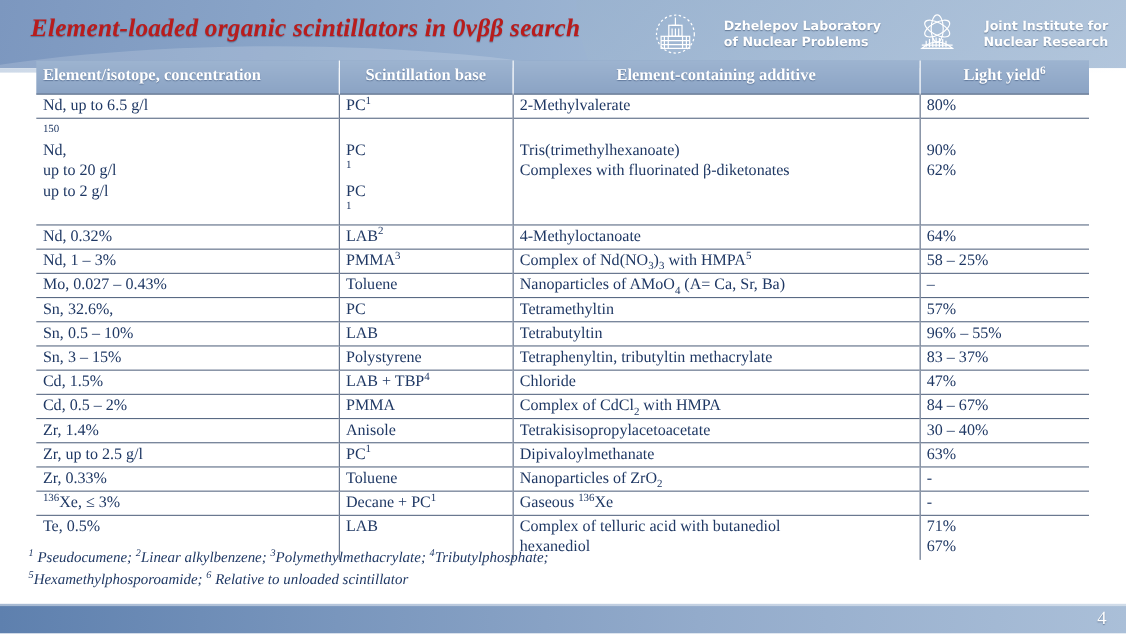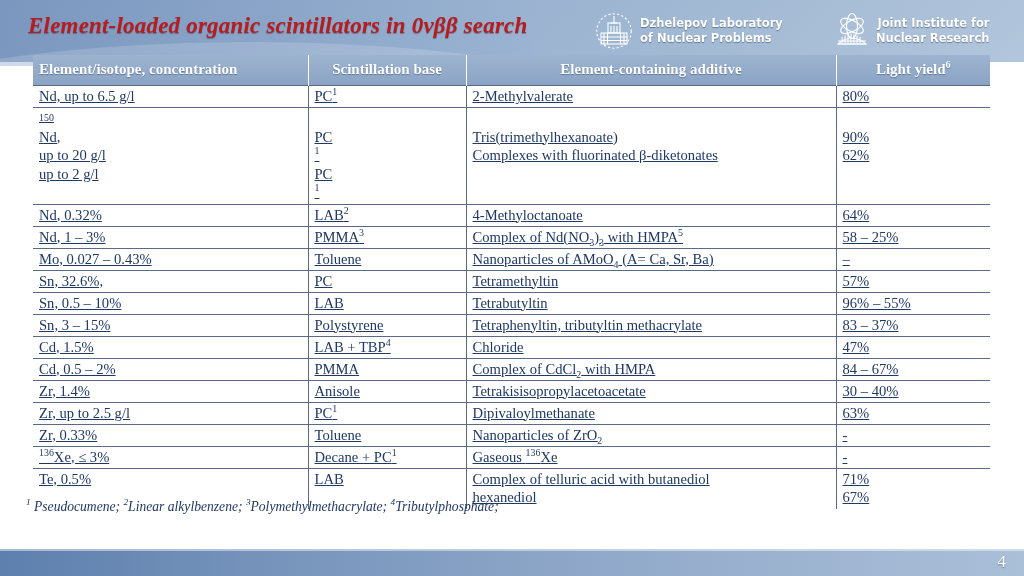--- a/index.html
+++ b/index.html
@@ -31,21 +31,21 @@
     background:linear-gradient(90deg,#cdd9e8 0%,#e8eef5 40%,#ffffff 100%);
   }
   .slide-title{
     position:absolute;left:28px;top:13px;
     font-size:23px;font-style:italic;font-weight:bold;color:#b91c1c;
     letter-spacing:.2px;white-space:nowrap;
     text-shadow:0 1px 1px rgba(40,60,90,.45);
     z-index:4;
   }
   
-  .logo-group{position:absolute;top:12px;display:flex;align-items:center;gap:6px;z-index:5;}
+  .logo-group{position:absolute;top:12px;display:flex;align-items:center;gap:24px;z-index:5;}
   .logo-group.dlnp{left:594px;}
   .logo-group.jinr{left:830px;text-align:right;}
   .logo-mark{width:40px;height:38px;}
   .logo-text{
     color:#ffffff;font-family:"DejaVu Sans",sans-serif;font-size:11.5px;
     font-weight:bold;line-height:1.28;white-space:nowrap;
     text-shadow:0 1px 1px rgba(40,60,90,.5);
   }
   
   .tbl-wrap{position:absolute;left:33px;top:55px;width:957px;}
@@ -65,21 +65,20 @@
   }
   table.main th:last-child{border-right:none;}
   table.main th.left{text-align:left;}
   table.main td{
     padding:1px 6px 2px 6px;
     border-top:1px solid #5a6a84;
     border-right:1px solid #5a6a84;
     vertical-align:top;
     height:18px;line-height:18px;
     white-space:nowrap;
-    text-decoration:underline;
   }
   table.main td:last-child{border-right:none;}
   table.main tr.tall td{height:auto;}
   .cell-lines{display:block;}
   .cell-lines span{display:block;line-height:18.5px;}
   .cell-lines span.blank{height:18.5px;}
   .indent-right{text-align:left;padding-right:38px;}
   sup{font-size:.68em;vertical-align:super;line-height:0;}
   sub{font-size:.68em;vertical-align:sub;line-height:0;}
   .pre-sup{font-size:.68em;vertical-align:super;line-height:0;}
@@ -310,16 +309,19 @@
       </td>
     </tr>
   </tbody>
 </table>
 </div>
 
 <div class="footnotes">
   <div>
     <sup>1</sup><span> Pseudocumene; </span><sup>2</sup><span>Linear alkylbenzene; </span><sup>3</sup><span>Polymethylmethacrylate; </span><sup>4</sup><span>Tributylphosphate;</span>
   </div>
+  <div>
+    <sup>5</sup><span>Hexamethylphosporoamide; </span><sup>6</sup><span> Relative to unloaded scintillator</span>
+  </div>
 </div>
 
 <div class="bottom-bar"></div>
 <div class="page-num">4</div>
 
 </body></html>

